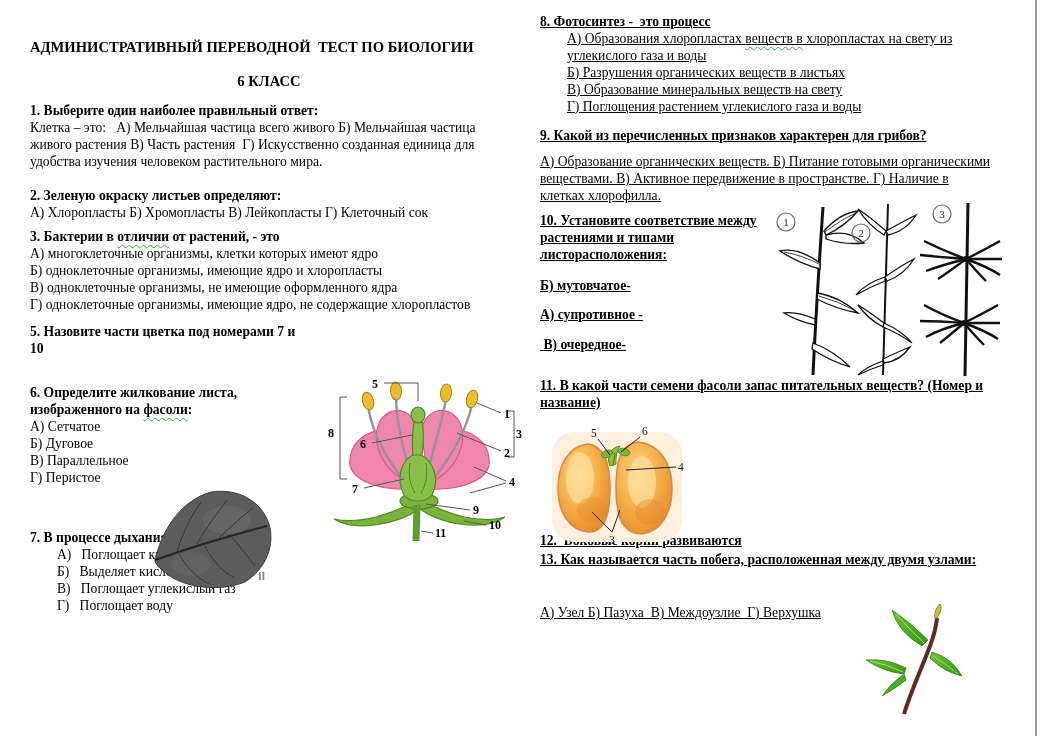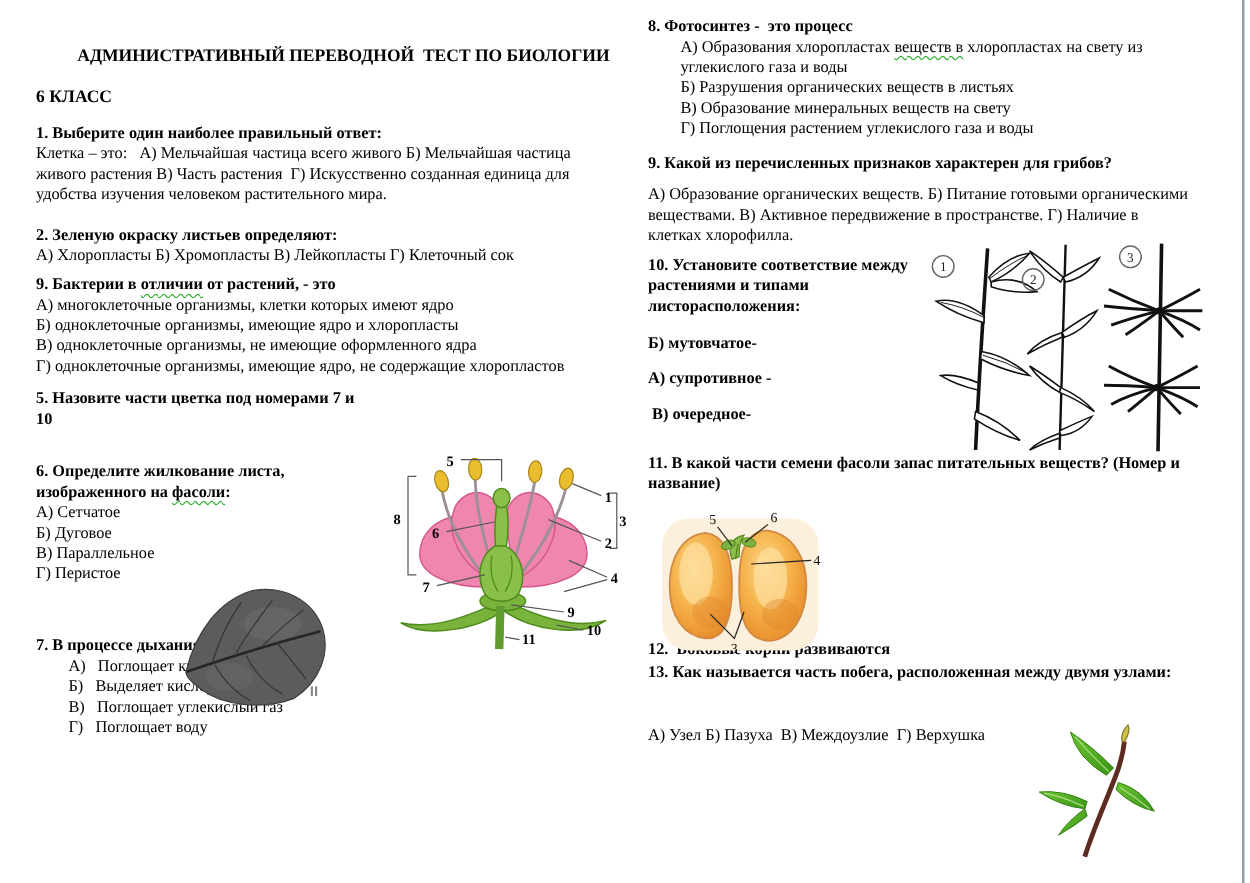--- a/index.html
+++ b/index.html
@@ -1,24 +1,24 @@
 <!DOCTYPE html>
 <html><head>
 <meta charset="utf-8">
 <style>
   html,body{margin:0;padding:0;background:#fff;}
   .page{position:relative;width:1042px;height:736px;background:#ffffff;overflow:hidden;
         font-family:"Liberation Serif",serif;font-size:13.6px;line-height:17px;color:#000;}
   .col{position:absolute;}
   .col-left{left:30px;top:30px;width:478px;}
-  .col-right{left:540px;top:13px;width:497px;}
+  .col-right{left:540px;top:13px;width:497px;text-decoration:underline;}
   .txt{white-space:pre-wrap;}
   .b{font-weight:bold;}
-  .title{font-size:14.6px;line-height:18px;text-align:right;}
-  .subtitle{font-size:14.6px;line-height:18px;}
+  .title{font-size:14.6px;line-height:18px;text-align:left;}
+  .subtitle{font-size:14.6px;line-height:18px;text-align:center;}
   .ind{padding-left:27px;}
   .sq{text-decoration:underline wavy #2faf2f 1px;text-underline-offset:3px;text-decoration-skip-ink:none;}
   .fig{position:absolute;}
   .edge-line{position:absolute;left:1035px;top:0;width:2px;height:736px;background:#929cab;}
   svg text{font-family:"Liberation Serif",serif;}
   .lbl{font-size:12px;font-weight:bold;fill:#000;}
   .lbl2{font-size:11.5px;fill:#111;}
   .circnum{font-size:11px;fill:#222;}
 </style>
 </head>
@@ -39,21 +39,21 @@
 удобства изучения человеком растительного мира.</div>
     </div>
 
     <div style="margin-top:17px">
       <div class="txt b">2. Зеленую окраску листьев определяют:</div>
       <div class="txt">А) Хлоропласты Б) Хромопласты В) Лейкопласты Г) Клеточный сок</div>
     </div>
 
 
     <div style="margin-top:7px">
-      <div class="txt b"><span>9. Бактерии в </span><span class="sq">отличии</span><span> от растений, - это</span></div>
+      <div class="txt b"><span>3. Бактерии в </span><span class="sq">отличии</span><span> от растений, - это</span></div>
       <div class="txt">А) многоклеточные организмы, клетки которых имеют ядро
 Б) одноклеточные организмы, имеющие ядро и хлоропласты
 В) одноклеточные организмы, не имеющие оформленного ядра
 Г) одноклеточные организмы, имеющие ядро, не содержащие хлоропластов</div>
     </div>
 
     <div style="margin-top:10px">
       <div class="txt b">5. Назовите части цветка под номерами 7 и
 10</div>
     </div>

